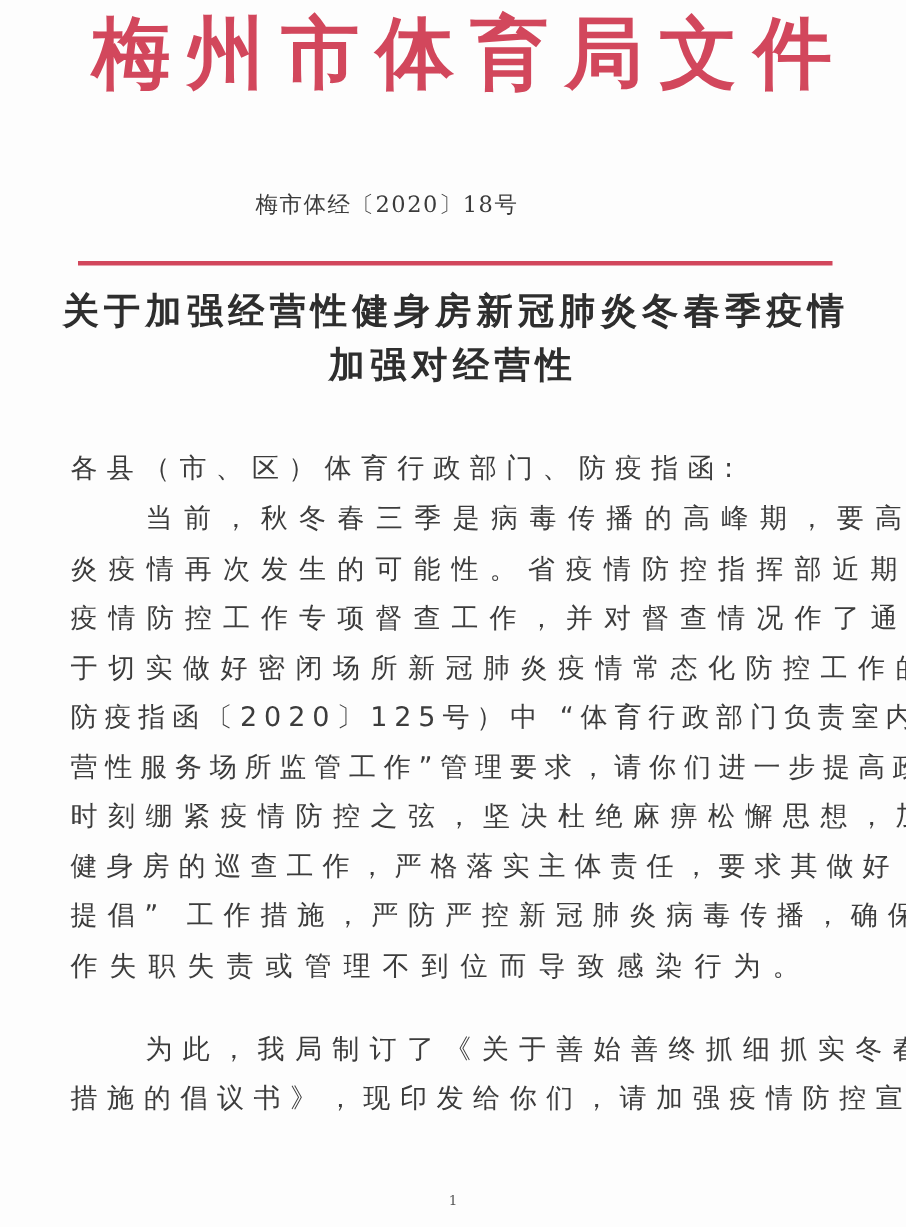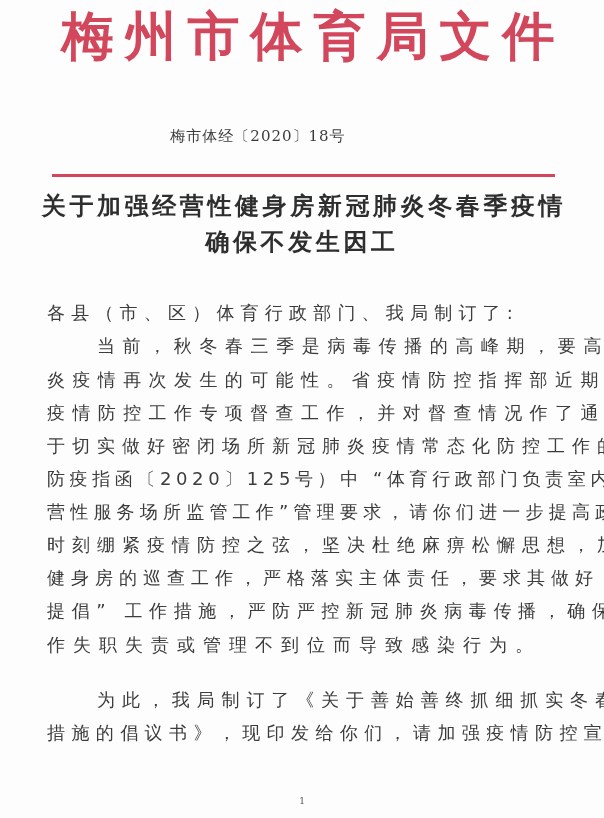--- a/index.html
+++ b/index.html
@@ -54,21 +54,21 @@
       top: 174px;
       width: 503px;
       height: 3px;
       background: #d2475c;
     }
     .title {
       position: absolute;
       left: 0;
       width: 604px;
       text-align: center;
-      font-family: Liberation Mono, monospace;
+      font-family: Liberation Serif, serif;
       font-weight: bold;
       font-size: 24px;
       line-height: 32px;
       letter-spacing: 3.6px;
       color: #2e2e2e;
     }
     .title.l1 { top: 192px; padding-left: 4px; box-sizing: border-box; }
     .title.l2 { top: 228px; }
     .body-line {
       position: absolute;
@@ -99,23 +99,23 @@
 
 <div class="page">
 
   <div class="masthead">梅州市体育局文件</div>
 
   <div class="doc-number">梅市体经〔2020〕18号</div>
 
   <div class="red-rule"></div>
 
   <div class="title l1">关于加强经营性健身房新冠肺炎冬春季疫情</div>
-  <div class="title l2">确保不发生因工</div>
+  <div class="title l2">加强对经营性</div>
 
-  <div class="body-line salutation" style="top:301px;">各县（市、区）体育行政部门、我局制订了:</div>
+  <div class="body-line salutation" style="top:301px;">各县（市、区）体育行政部门、防疫指函:</div>
 
   <div class="body-line indent" style="top:334px; letter-spacing:7.6px;">当前，秋冬春三季是病毒传播的高峰期，要高度警惕新冠肺</div>
   <div class="body-line" style="top:368px; letter-spacing:7.4px;">炎疫情再次发生的可能性。省疫情防控指挥部近期开展了秋冬季</div>
   <div class="body-line" style="top:401px; letter-spacing:7.4px;">疫情防控工作专项督查工作，并对督查情况作了通报。根据《关</div>
   <div class="body-line" style="top:434px; letter-spacing:7.0px;">于切实做好密闭场所新冠肺炎疫情常态化防控工作的通知》（市</div>
   <div class="body-line" style="top:467px; letter-spacing:4.6px;">防疫指函〔2020〕125号）中 “体育行政部门负责室内健身等经</div>
   <div class="body-line" style="top:500px; letter-spacing:5.2px;">营性服务场所监管工作”管理要求，请你们进一步提高政治站位，</div>
   <div class="body-line" style="top:533px; letter-spacing:7.0px;">时刻绷紧疫情防控之弦，坚决杜绝麻痹松懈思想，加强对经营性</div>
   <div class="body-line" style="top:566px; letter-spacing:6.0px;">健身房的巡查工作，严格落实主体责任，要求其做好 “四强化一</div>
   <div class="body-line" style="top:599px; letter-spacing:6.6px;">提倡” 工作措施，严防严控新冠肺炎病毒传播，确保不发生因工</div>

